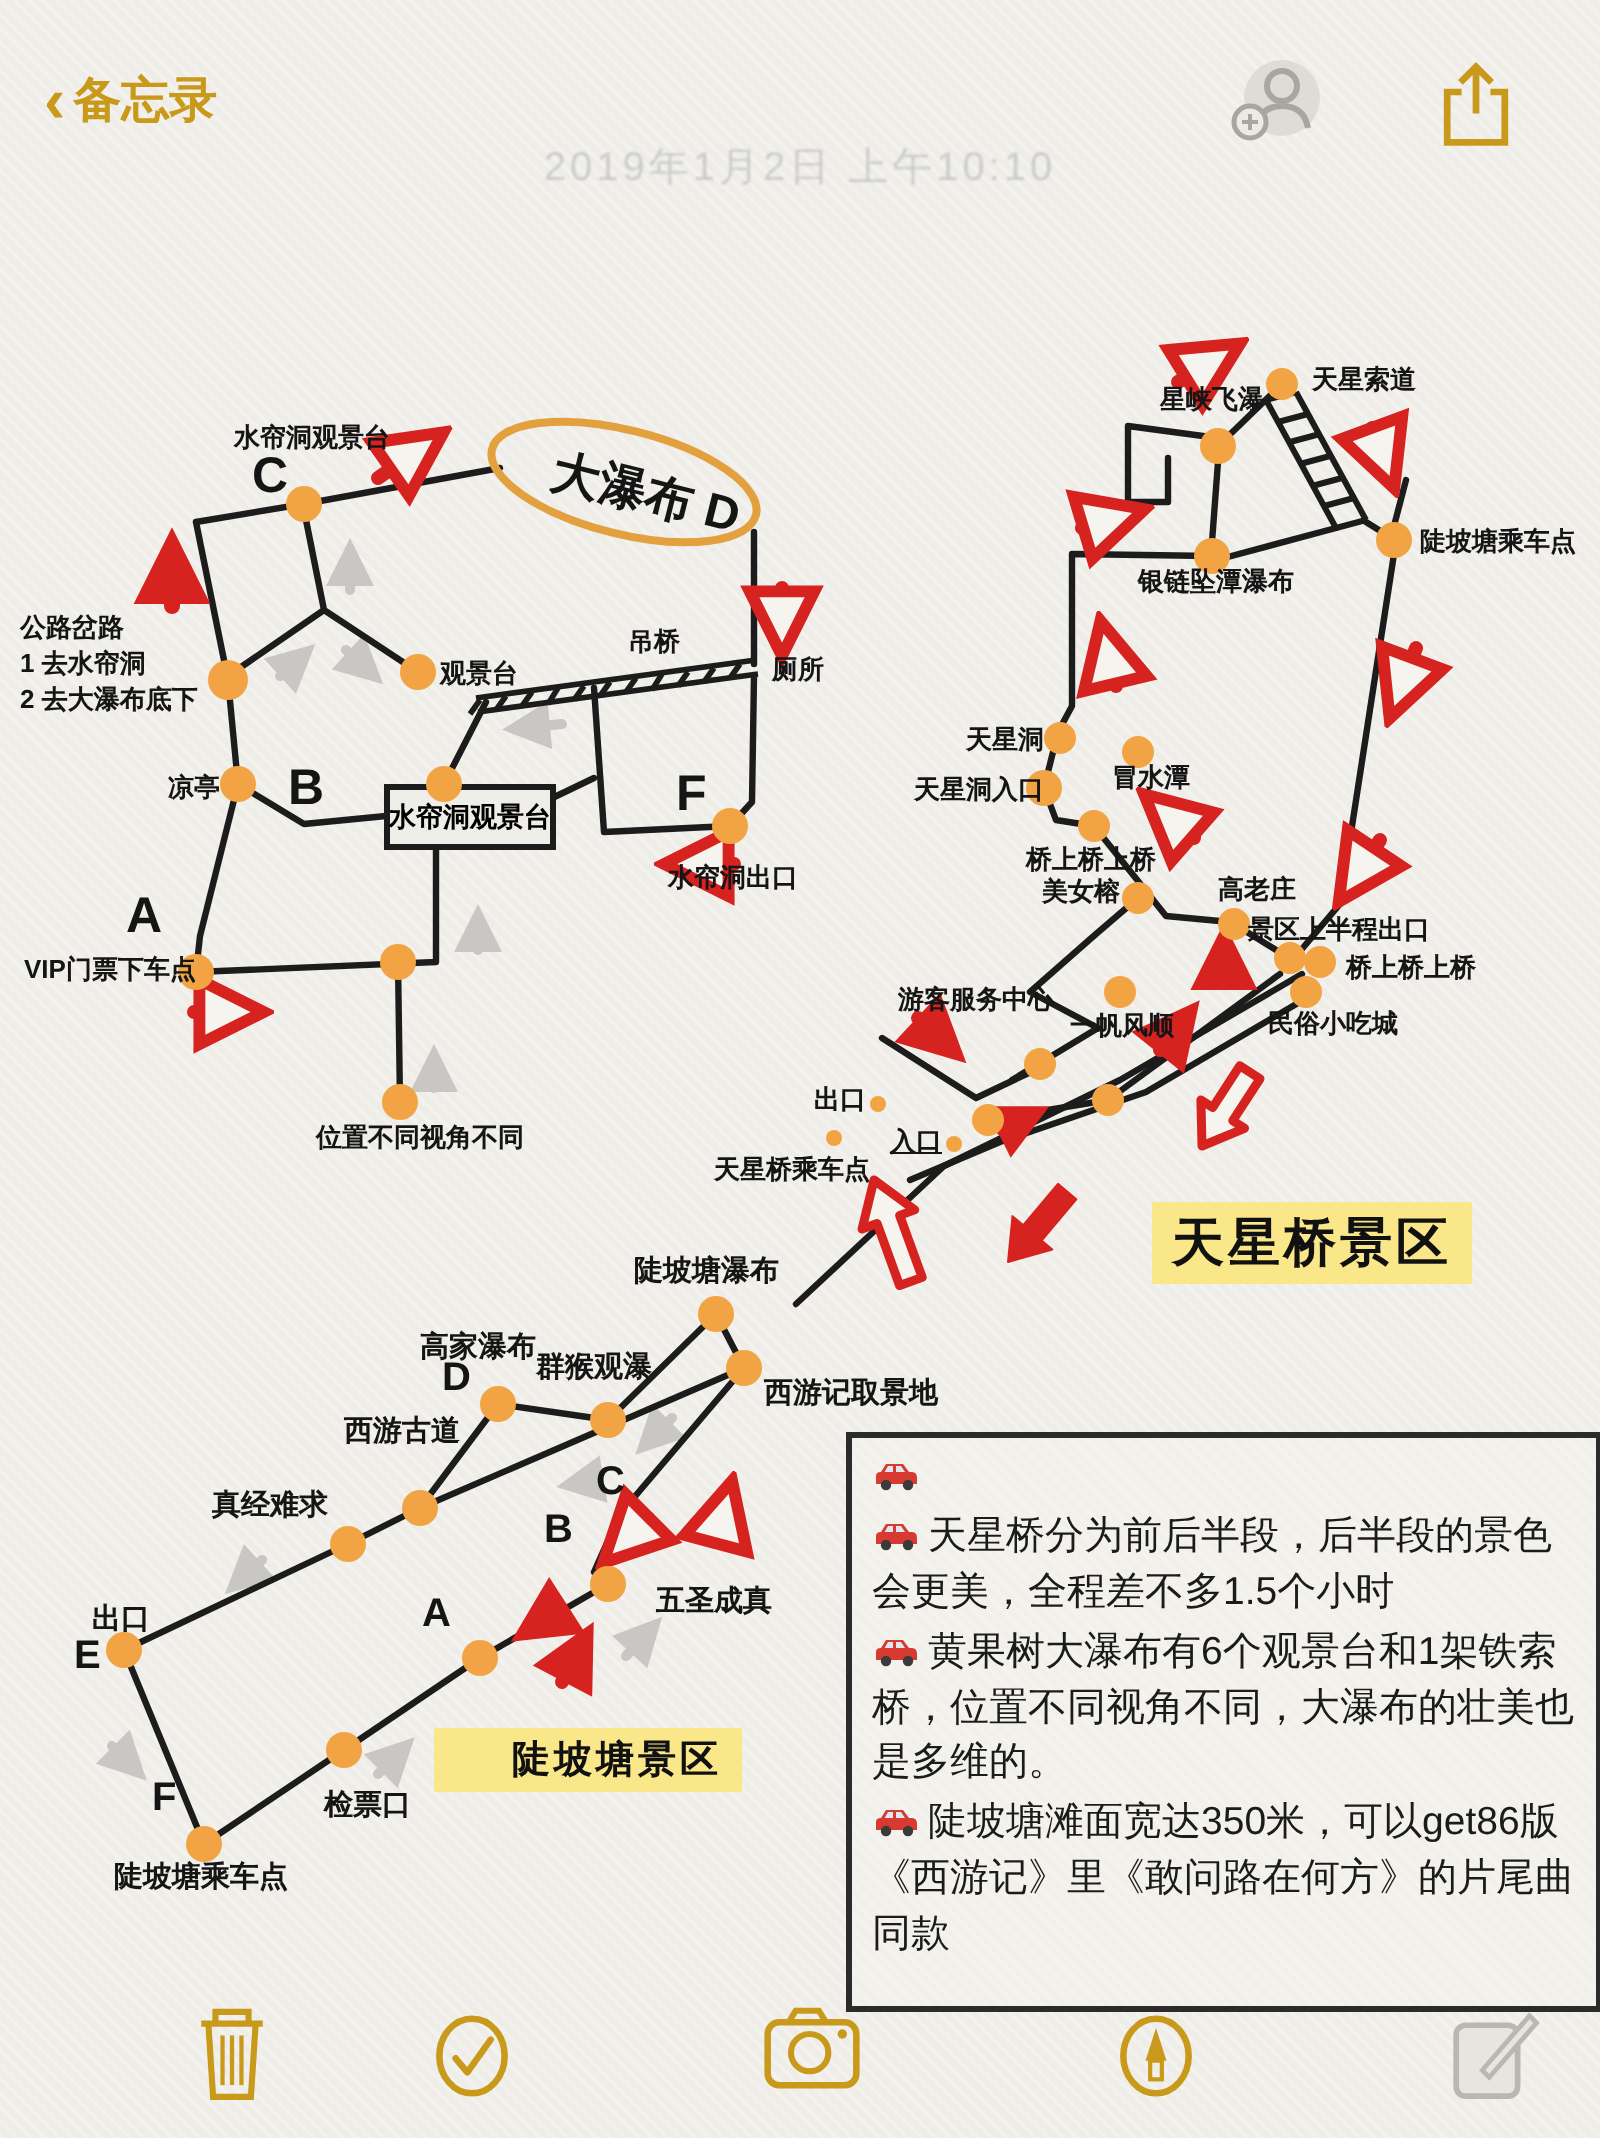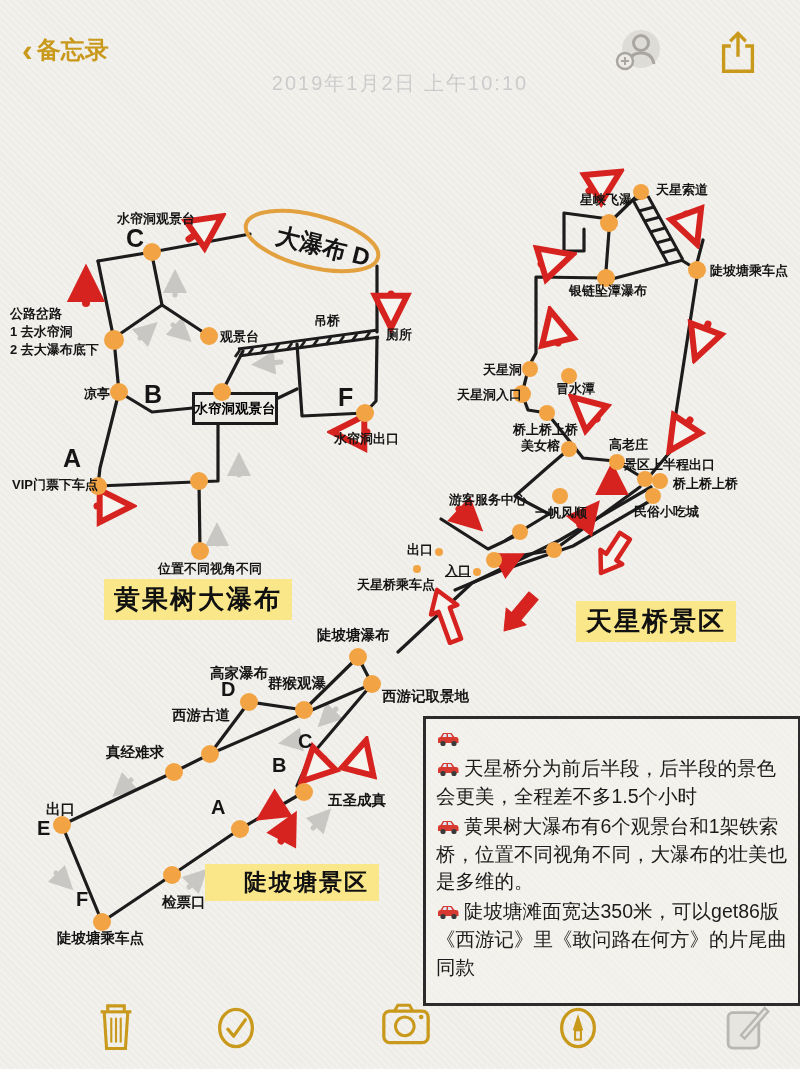--- a/index.html
+++ b/index.html
@@ -183,23 +183,22 @@
 
     <g stroke-linejoin="round">
       <polygon points="0,0 -14,21 -6,21 -6,54 6,54 6,21 14,21" transform="translate(437,590) rotate(-20)" fill="#f6f4ee" stroke="#d6231f" stroke-width="4.5"></polygon>
       <polygon points="0,0 -13,19 -6,19 -6,44 6,44 6,19 13,19" transform="translate(601,573) rotate(213)" fill="#f6f4ee" stroke="#d6231f" stroke-width="4.5"></polygon>
       <polygon points="0,0 -13,19 -6,19 -6,46 6,46 6,19 13,19" transform="translate(504,631) rotate(220)" fill="#d6231f" stroke="#d6231f" stroke-width="1"></polygon>
     </g>
   </svg>
 
   <div class="escbox">水帘洞观景台</div>
 
-  <div class="badge" style="left:104px;top:579px;">黄果树大瀑布</div>
   <div class="badge" style="left:576px;top:601px;">天星桥景区</div>
-  <div class="badge" style="left:205px;top:864px;font-size:23px;padding-left:39px;">陡坡塘景区</div>
+  <div class="badge" style="left:217px;top:864px;font-size:19px;padding-left:39px;">陡坡塘景区</div>
 
   <div id="labels-layer" style="position:absolute;left:0;top:0;width:800px;height:1069px;pointer-events:none;">
       <div class="dot" style="left: 143px; top: 243px; height: 18px; width: 18px;"></div>
       <div class="dot" style="left: 104px; top: 330px; height: 20px; width: 20px;"></div>
       <div class="dot" style="left: 200px; top: 327px; height: 18px; width: 18px;"></div>
       <div class="dot" style="left: 110px; top: 383px; height: 18px; width: 18px;"></div>
       <div class="dot" style="left: 213px; top: 383px; height: 18px; width: 18px;"></div>
       <div class="dot" style="left: 356px; top: 404px; height: 18px; width: 18px;"></div>
       <div class="dot" style="left: 89px; top: 477px; height: 18px; width: 18px;"></div>
       <div class="dot" style="left: 190px; top: 472px; height: 18px; width: 18px;"></div>

